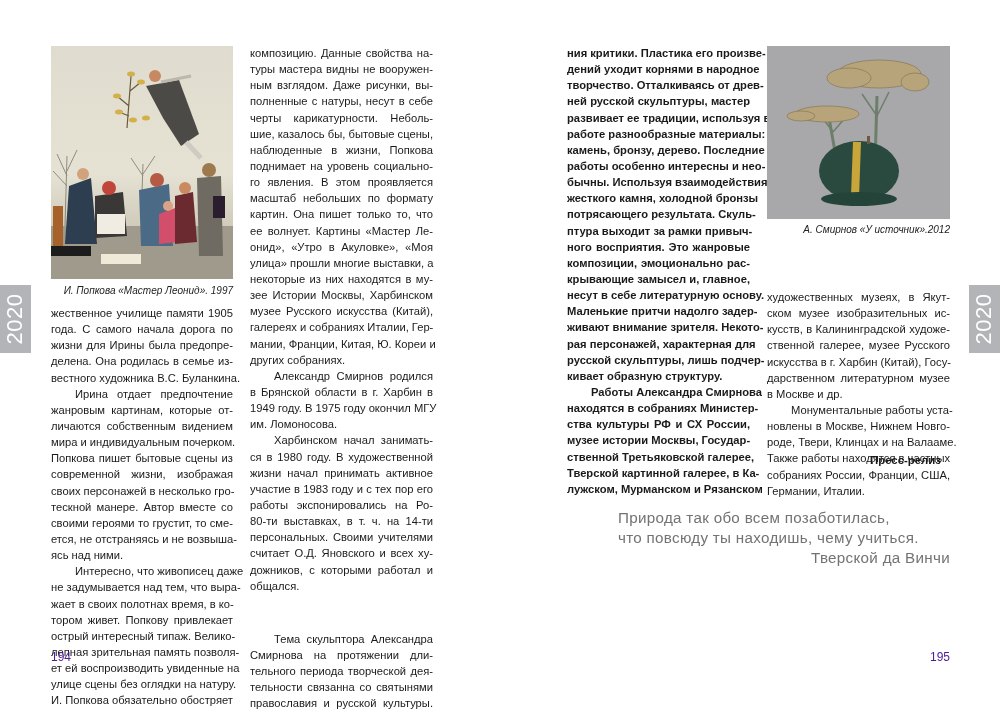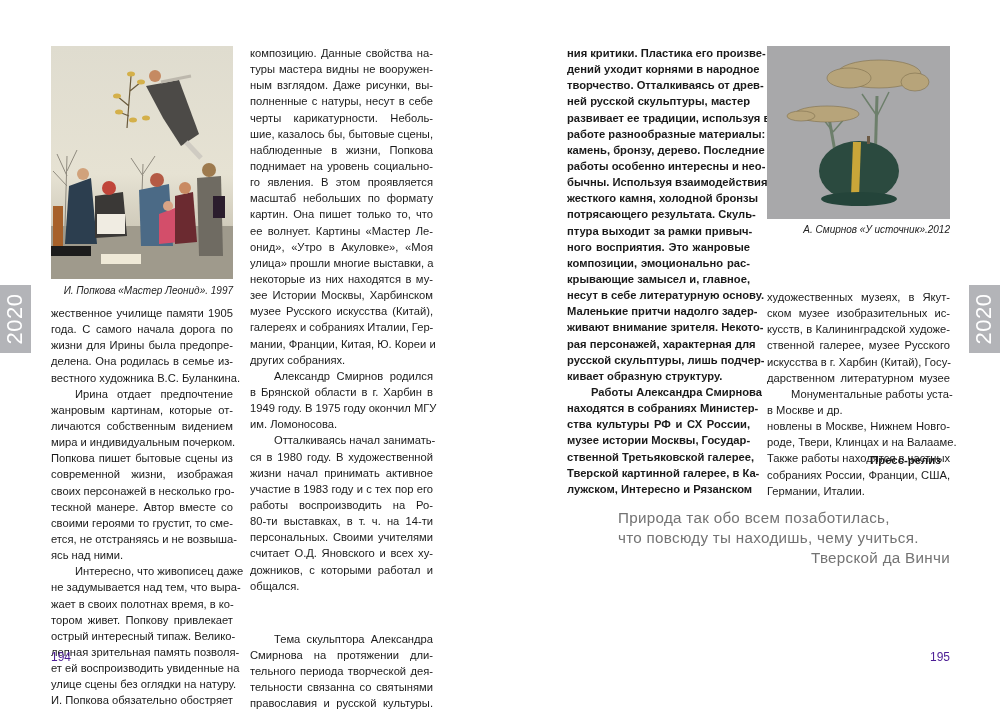--- a/index.html
+++ b/index.html
@@ -149,25 +149,25 @@
       <span class="line">некоторые из них находятся в му-</span>
       <span class="line">зее Истории Москвы, Харбинском</span>
       <span class="line">музее Русского искусства (Китай),</span>
       <span class="line">галереях и собраниях Италии, Гер-</span>
       <span class="line">мании, Франции, Китая, Ю. Кореи и</span>
       <span class="line last">других собраниях.</span>
       <span class="line" style="text-indent: 24px;">Александр Смирнов родился</span>
       <span class="line">в Брянской области в г. Харбин в</span>
       <span class="line">1949 году. В 1975 году окончил МГУ</span>
       <span class="line last">им. Ломоносова.</span>
-      <span class="line" style="text-indent: 24px;">Отталкиваясь начал занимать-</span>
+      <span class="line" style="text-indent: 24px;">Харбинском начал занимать-</span>
       <span class="line">ся в 1980 году. В художественной</span>
       <span class="line">жизни начал принимать активное</span>
       <span class="line">участие в 1983 году и с тех пор его</span>
-      <span class="line">работы воспроизводить на Ро-</span>
+      <span class="line">работы экспонировались на Ро-</span>
       <span class="line">80-ти выставках, в т. ч. на 14-ти</span>
       <span class="line">персональных. Своими учителями</span>
       <span class="line">считает О.Д. Яновского и всех ху-</span>
       <span class="line">дожников, с которыми работал и</span>
       <span class="line last">общался.</span>
       <span class="line" style="text-indent: 24px; margin-top: 37px;">Тема скульптора Александра</span>
       <span class="line">Смирнова на протяжении дли-</span>
       <span class="line">тельного периода творческой дея-</span>
       <span class="line">тельности связанна со святынями</span>
       <span class="line">православия и русской культуры.</span>
@@ -198,21 +198,21 @@
       <span class="line">живают внимание зрителя. Некото-</span>
       <span class="line">рая персонажей, характерная для</span>
       <span class="line">русской скульптуры, лишь подчер-</span>
       <span class="line last">кивает образную структуру.</span>
       <span class="line" style="text-indent: 24px;">Работы Александра Смирнова</span>
       <span class="line">находятся в собраниях Министер-</span>
       <span class="line">ства культуры РФ и СХ России,</span>
       <span class="line">музее истории Москвы, Государ-</span>
       <span class="line">ственной Третьяковской галерее,</span>
       <span class="line">Тверской картинной галерее, в Ка-</span>
-      <span class="line last">лужском, Интересно и Рязанском</span>
+      <span class="line last">лужском, Мурманском и Рязанском</span>
     </div>
 
   <div class="figure" style="left:767px; top:46px; width:183px; height:173px; background:#a9a9ab;">
     <svg width="183" height="173" viewBox="0 0 183 173">
       <rect width="183" height="173" fill="#a8a8aa"></rect>
 
       <path d="M110 50 L108 120" stroke="#6d7f6b" stroke-width="3" fill="none"></path>
       <path d="M110 70 L95 48 M110 70 L122 46" stroke="#6d7f6b" stroke-width="1.5" fill="none"></path>
       <path d="M62 72 L72 128" stroke="#6d7f6b" stroke-width="3" fill="none"></path>
       <path d="M66 86 L54 70 M66 86 L78 72" stroke="#6d7f6b" stroke-width="1.5" fill="none"></path>
@@ -233,22 +233,22 @@
   </div>
   <div class="caption" style="left:767px; top:224px; width:183px;">А. Смирнов «У источник».2012</div>
 
   <div class="col" style="left:767px; top:245px; width:183px;margin-top:44px;" id="rp-c2">
       <span class="line">художественных музеях, в Якут-</span>
       <span class="line">ском музее изобразительных ис-</span>
       <span class="line">кусств, в Калининградской художе-</span>
       <span class="line">ственной галерее, музее Русского</span>
       <span class="line">искусства в г. Харбин (Китай), Госу-</span>
       <span class="line">дарственном литературном музее</span>
+      <span class="line last">в Москве и др.</span>
       <span class="line" style="text-indent: 24px;">Монументальные работы уста-</span>
-      <span class="line last">в Москве и др.</span>
       <span class="line">новлены в Москве, Нижнем Новго-</span>
       <span class="line">роде, Твери, Клинцах и на Валааме.</span>
       <span class="line">Также работы находятся в частных</span>
       <span class="line">собраниях России, Франции, США,</span>
       <span class="line last">Германии, Италии.</span>
     </div>
 
   <div class="signature" style="left:870px; top:454px;">Пресс-релиз</div>
 
   <div class="quote">

